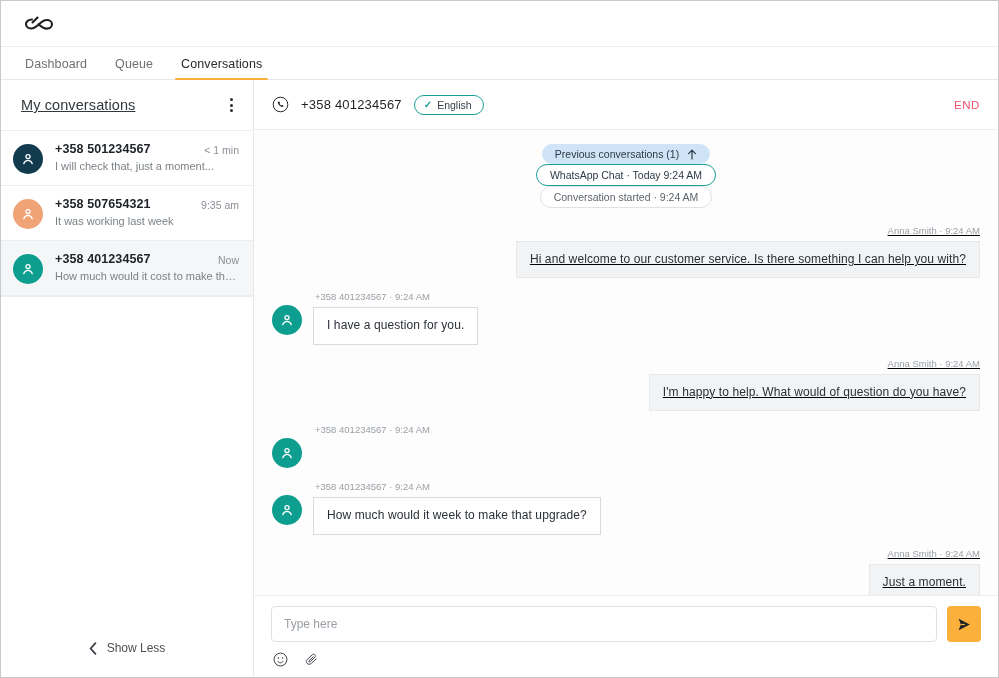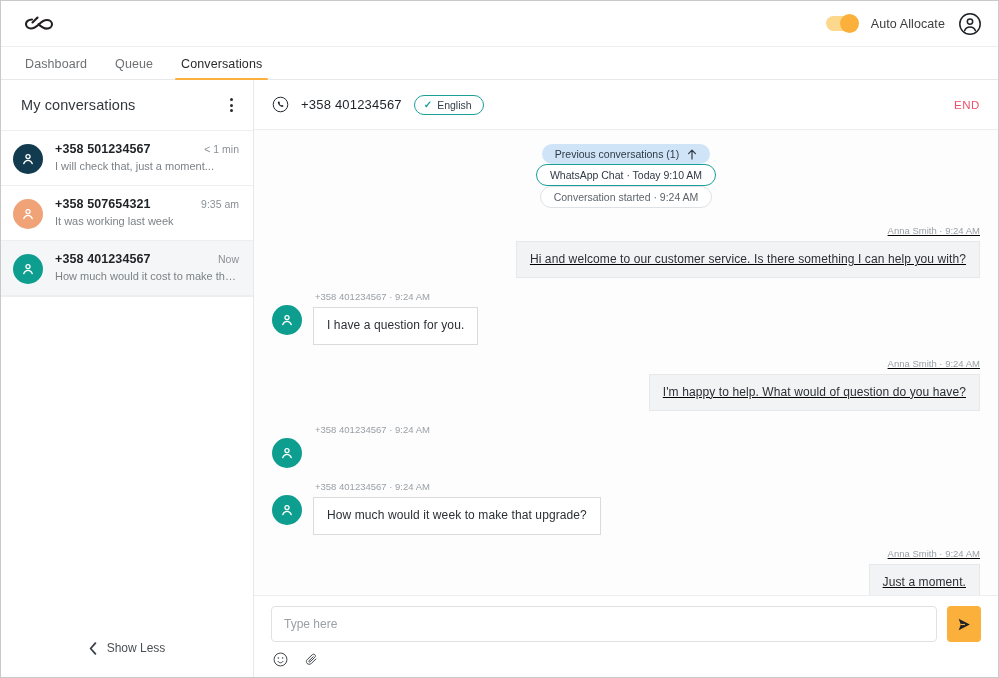--- a/index.html
+++ b/index.html
@@ -68,40 +68,40 @@
     background: #ffffff;
     border-right: 1px solid #e6e8ea;
     display: flex; flex-direction: column;
     min-height: 0;
   }
   .sidebar-head {
     height: 50px; flex: 0 0 50px;
     display: flex; align-items: center;
     padding: 0 16px 0 20px;
   }
-  .sidebar-title { font-size: 14.5px; color: #33383d; letter-spacing: .1px; }
+  .sidebar-title { font-size: 14.5px; color: #33383d; letter-spacing: .1px; text-decoration: underline; }
   .kebab { margin-left: auto; cursor: pointer; padding: 2px 4px; display:flex; flex-direction:column; gap:2.5px; align-items:center;}
   .kebab i { width: 3px; height: 3px; border-radius: 50%; background: #2b2b2b; display:block;}
 
   .conv-list { flex: 0 0 auto; }
   .conv {
     display: flex; align-items: flex-start; gap: 12px;
     padding: 11px 14px 11px 12px;
     border-top: 1px solid #eceef0;
     cursor: pointer; background: #ffffff;
   }
   .conv.first { border-top: 1px solid #eceef0; }
   .conv.selected { background: #f5f6f7; border-bottom: 1px solid #eceef0;}
   .av {
     width: 30px; height: 30px; border-radius: 50%;
     flex: 0 0 30px; display: flex; align-items: center; justify-content: center;
     margin-top: 2px;
   }
   .conv-text { flex: 1; min-width: 0; }
-  .conv-row1 { display: flex; align-items: center; }
+  .conv-row1 { display: flex; align-items: flex-end; }
   .conv-name { font-size: 12.5px; color: #1f2327; font-weight: 600; letter-spacing:.1px;}
   .conv-time { margin-left: auto; font-size: 10.5px; color: #8b9096; padding-left: 8px; white-space: nowrap;}
   .conv-prev {
     font-size: 11px; color: #7c8287; margin-top: 4px;
     white-space: nowrap; overflow: hidden; text-overflow: ellipsis;
   }
   .sidebar-spacer { flex: 1; border-top: 1px solid #eceef0; }
   .show-less {
     flex: 0 0 48px; display: flex; align-items: center; justify-content: center;
     gap: 10px; font-size: 12px; color: #4a4f54; cursor: pointer;
@@ -188,33 +188,20 @@
 <body>
 
 <div class="app">
 
   <div class="topbar">
     <div class="logo">
       <svg width="38" height="24" viewBox="0 0 38 24">
         <path d="M11 7.5c-3.6 0-6 2-6 4.6 0 2.7 2.2 4.4 5 4.4 3.2 0 5.4-1.9 8-4.3 2.6-2.4 4.8-4.2 7.8-4.2 3 0 5.2 1.8 5.2 4.3 0 2.5-2.2 4.3-5.3 4.3-3.3 0-5.6-2-8.2-4.4" fill="none" stroke="#231f20" stroke-width="2.1" stroke-linecap="round"></path>
         <path d="M16.5 5.5 L11.5 10.5" fill="none" stroke="#231f20" stroke-width="2.1" stroke-linecap="round"></path>
       </svg>
-    </div>
-    <div class="topbar-right">
-      <div class="toggle">
-        <div class="knob"></div>
-      </div>
-      <span class="toggle-label">Auto Allocate</span>
-      <div class="avatar-btn">
-        <svg width="24" height="24" viewBox="0 0 24 24">
-          <circle cx="12" cy="12" r="10.2" fill="none" stroke="#1f2327" stroke-width="1.5"></circle>
-          <circle cx="12" cy="9.6" r="2.7" fill="none" stroke="#1f2327" stroke-width="1.5"></circle>
-          <path d="M6.6 18.6c1-2.4 3-3.6 5.4-3.6s4.4 1.2 5.4 3.6" fill="none" stroke="#1f2327" stroke-width="1.5" stroke-linecap="round"></path>
-        </svg>
-      </div>
     </div>
   </div>
 
   <div class="tabs">
     <div class="tab">Dashboard</div>
     <div class="tab">Queue</div>
     <div class="tab active">Conversations</div>
   </div>
 
   <div class="body">
@@ -310,21 +297,21 @@
 
       <div class="thread">
 
         <div class="chips">
           <span class="chip chip-prev">
             <span>Previous conversations (1)</span>
             <svg width="10" height="11" viewBox="0 0 10 11">
               <path d="M5 10 L5 1.3 M1.6 4.6 L5 1.2 L8.4 4.6" fill="none" stroke="#2f3a45" stroke-width="1.2" stroke-linecap="round" stroke-linejoin="round"></path>
             </svg>
           </span>
-          <span class="chip chip-teal">WhatsApp Chat · Today 9:10 AM</span>
+          <span class="chip chip-teal">WhatsApp Chat · Today 9:24 AM</span>
           <span class="chip chip-gray">Conversation started · 9:24 AM</span>
         </div>
 
         <div class="msg out">
           <div class="msg-col">
             <span class="meta">Anna Smith · 9:24 AM</span>
             <div class="bubble out">Hi and welcome to our customer service. Is there something I can help you with?</div>
           </div>
         </div>
 

